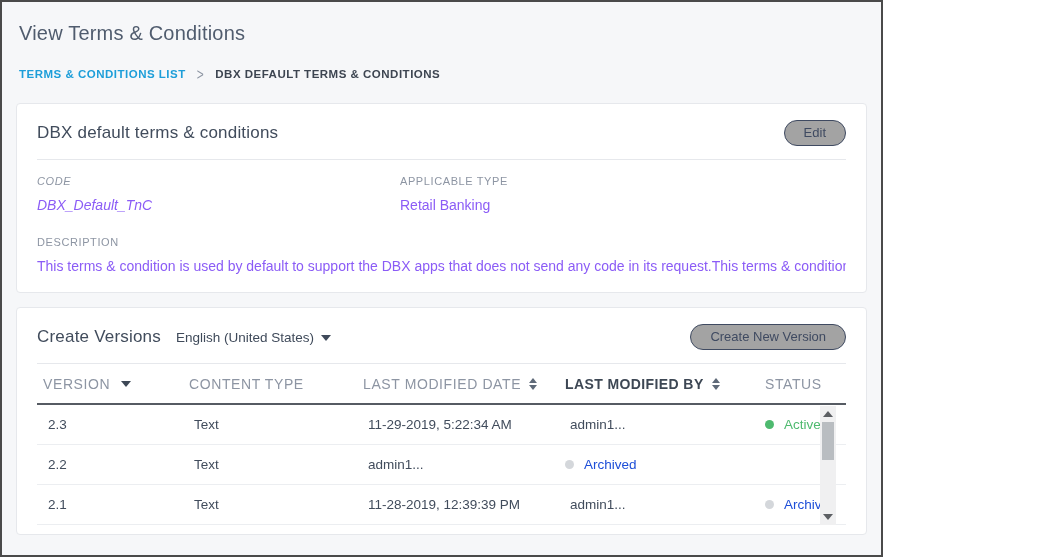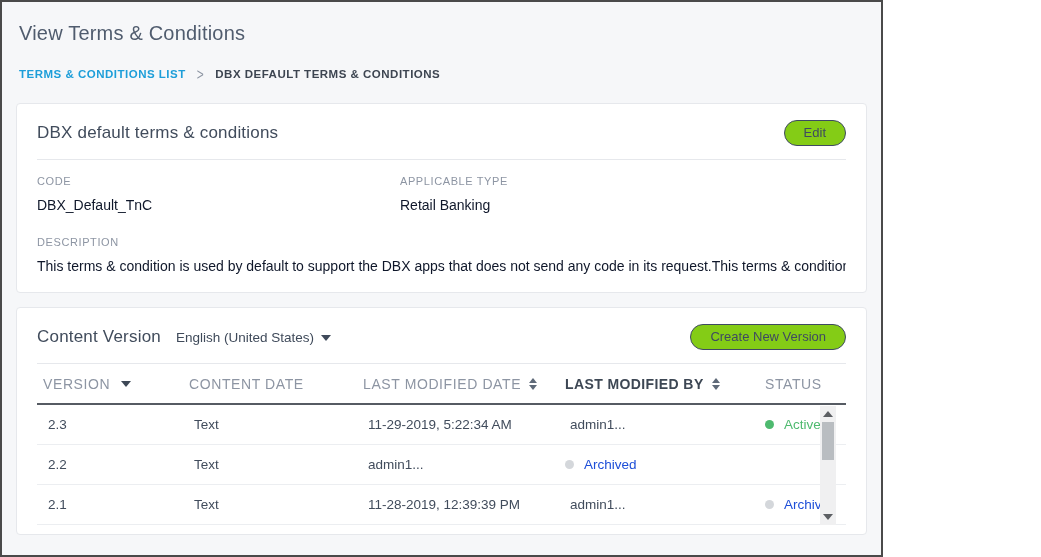--- a/index.html
+++ b/index.html
@@ -38,39 +38,39 @@
     padding: 16px 20px 18px 20px;
   }
   .card-header {
     display: flex; align-items: center;
   }
   .card-title {
     font-size: 17px; font-weight: 400; color: #414c5c; letter-spacing: 0.2px;
   }
   .spacer { flex: 1; }
   .pill-btn {
-    background: #84cc16;
+    background: #a3a3a3;
     border: 1px solid #3f4a61;
     border-radius: 14px;
     color: #3f4a61;
     font-family: "Liberation Sans", sans-serif;
     font-size: 13px;
     padding: 4px 19px;
     cursor: pointer;
     line-height: 16px;
   }
   .divider { border: none; border-top: 1px solid #e6e8ec; margin-top: 13px; }
 
   .fields-row { display: flex; margin-top: 15px; }
-  .field-col1 { width: 363px; }
+  .field-col1 { width: 363px; font-style: italic; }
   .field-label {
     font-size: 11px; color: #8d95a3; letter-spacing: 0.6px; font-weight: 400;
   }
   .field-value {
-    font-size: 14px; color: #0f172a; margin-top: 10px;
+    font-size: 14px; color: #8b5cf6; margin-top: 10px;
   }
   .description-block { margin-top: 23px; }
   .description-block .field-value { white-space: nowrap; overflow: hidden; }
 
   
   .cv-card { margin-top: 14px; padding-bottom: 9px; }
   .locale-select {
     display: flex; align-items: center;
     margin-left: 15px; cursor: pointer;
     font-size: 13.5px; color: #3f4a5a;
@@ -192,38 +192,38 @@
     </div>
 
     <div class="description-block">
       <div class="field-label">DESCRIPTION</div>
       <div class="field-value">This terms &amp; condition is used by default to support the DBX apps that does not send any code in its request.This terms &amp; condition is used by default to support th</div>
     </div>
   </section>
 
   <section class="card cv-card">
     <div class="card-header">
-      <h2 class="card-title">Content Version</h2>
+      <h2 class="card-title">Create Versions</h2>
       <div class="locale-select">
         <span>English (United States)</span>
         <span class="caret-down"></span>
       </div>
       <div class="spacer"></div>
       <button class="pill-btn">Create New Version</button>
     </div>
     <hr class="divider">
 
     <div class="table">
       <div class="thead">
         <div class="th">
           <span>VERSION</span>
           <span class="sort-desc"></span>
         </div>
         <div class="th">
-          <span>CONTENT DATE</span>
+          <span>CONTENT TYPE</span>
           <span class="filter-icon"><span class="bar1"></span><span class="bar2"></span></span>
         </div>
         <div class="th">
           <span>LAST MODIFIED DATE</span>
           <span class="sort-both">
               <span class="up"></span>
               <span class="down"></span>
             </span>
         </div>
         <div class="th strong">

